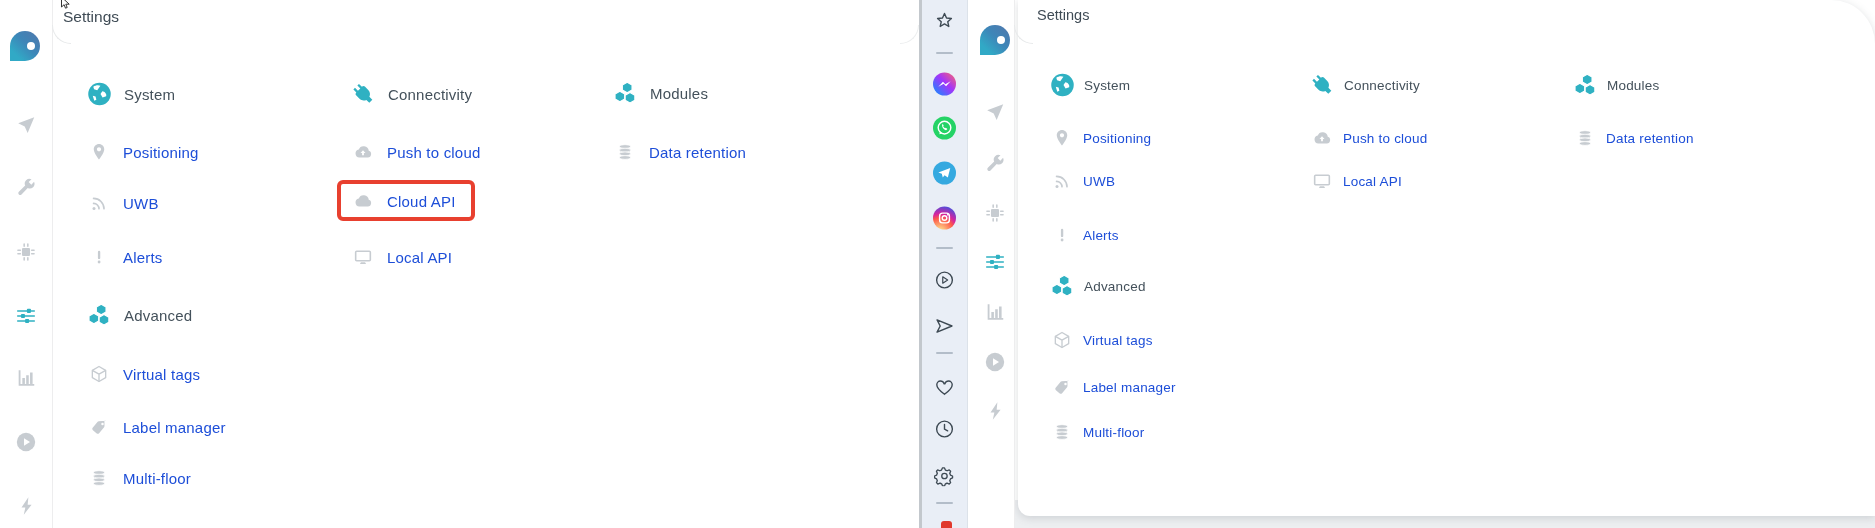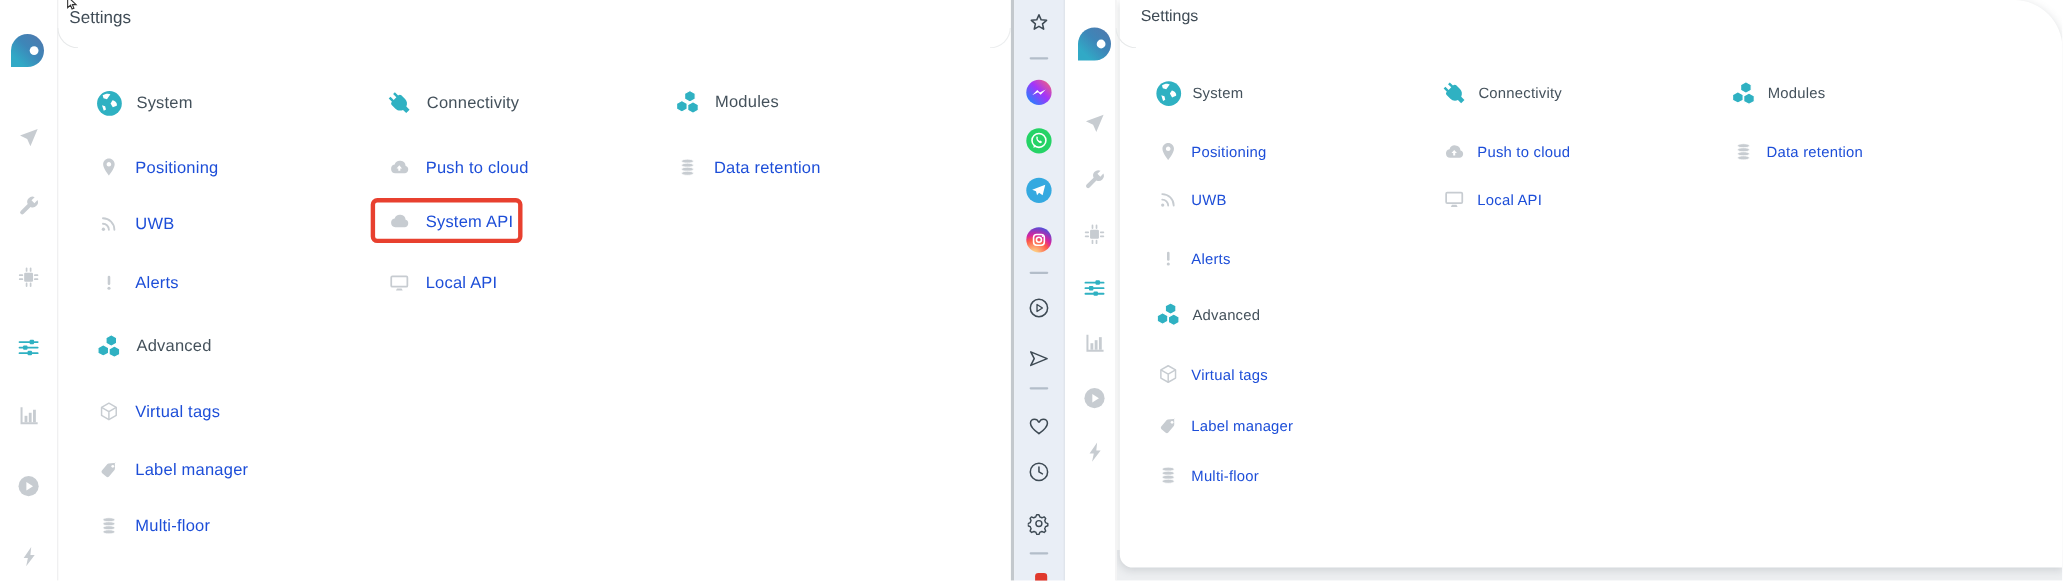--- a/index.html
+++ b/index.html
@@ -319,21 +319,21 @@
           </svg>
         </span>
       <span class="lbl">Push to cloud</span>
     </div>
     <div class="item sub" style="left:350px;top:201px;">
       <span class="ico gray">
           <svg>
             <use href="#i-cloud"></use>
           </svg>
         </span>
-      <span class="lbl">System API</span>
+      <span class="lbl">Cloud API</span>
     </div>
     <div class="item sub" style="left:350px;top:257px;">
       <span class="ico gray">
           <svg>
             <use href="#i-monitor"></use>
           </svg>
         </span>
       <span class="lbl">Local API</span>
     </div>
 

